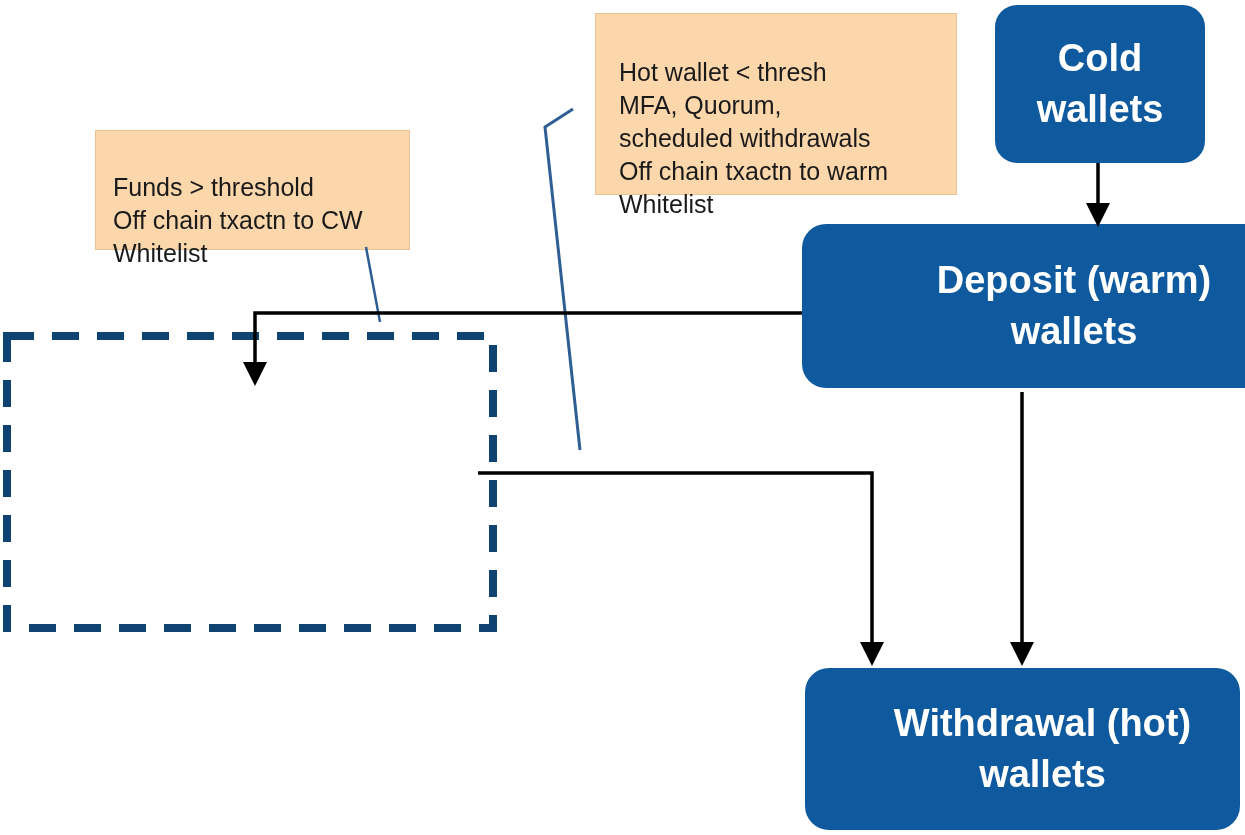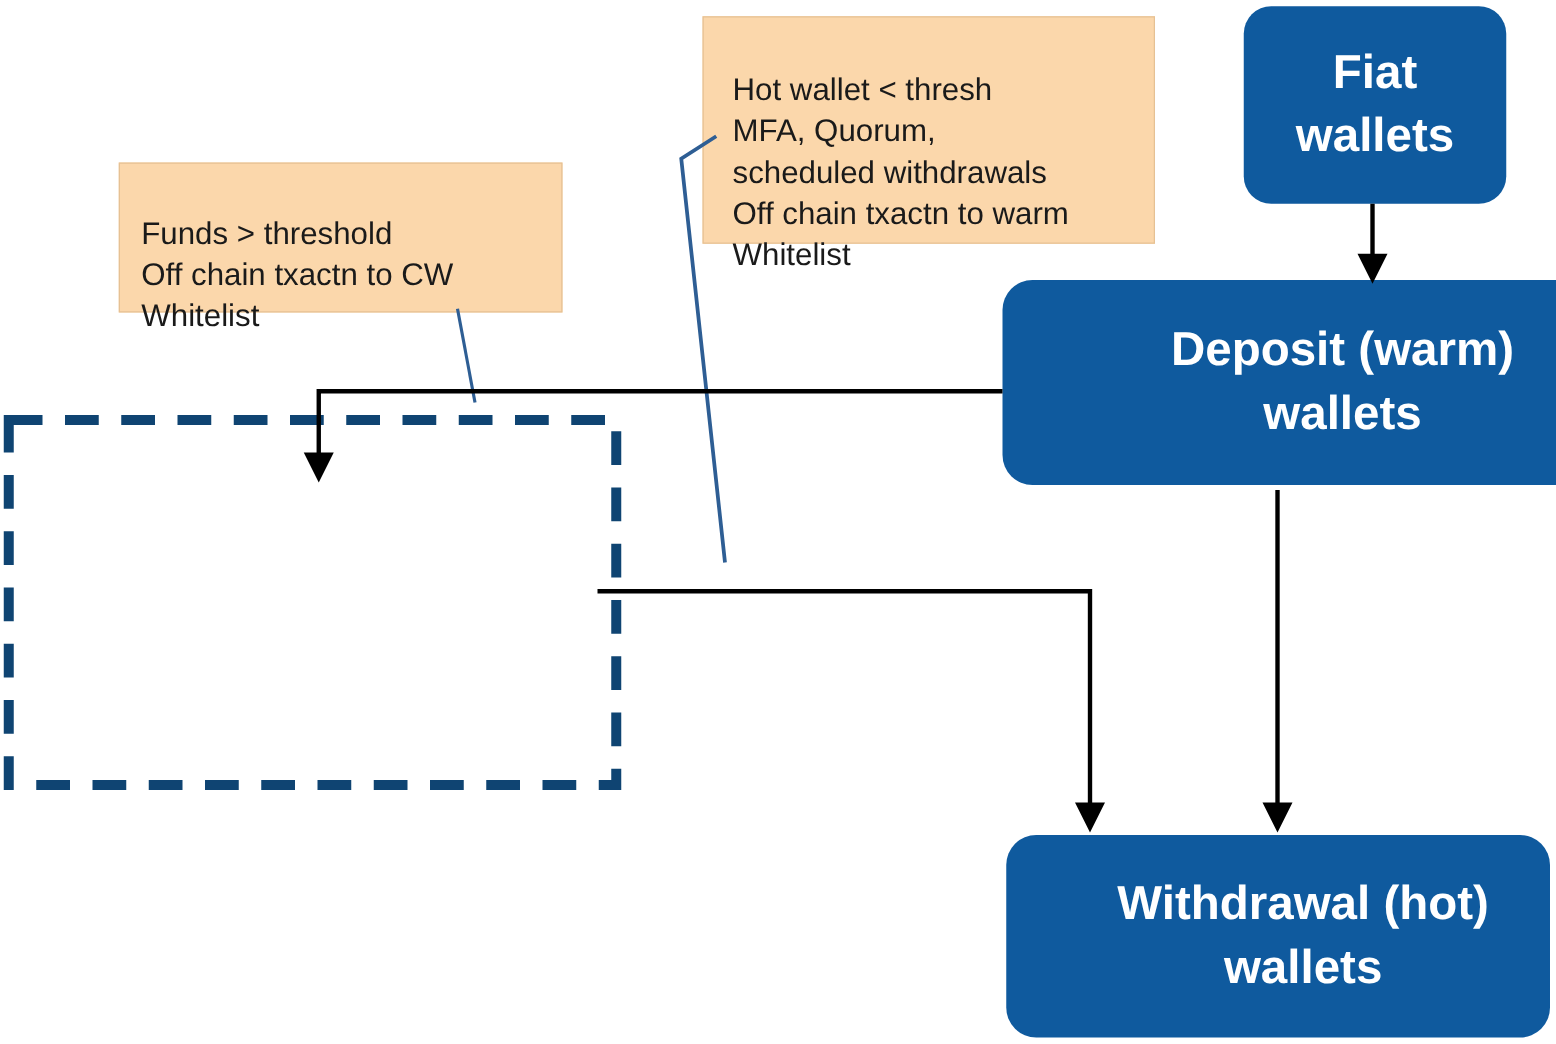--- a/index.html
+++ b/index.html
@@ -34,37 +34,37 @@
   .note {
     position: absolute;
     background: #FBD7AB;
     border: 1px solid #e6c194;
     color: #1a1a1a;
     font-size: 25px;
     line-height: 1.32;
     white-space: pre-line;
     box-sizing: border-box;
   }
-  #note-cold { left: 95px;  top: 130px; width: 355px; height: 120px; padding: 7px 10px 8px 17px; }
-  #note-hot  { left: 562px; top: 13px;  width: 362px; height: 182px; padding: 9px 10px 8px 23px; }
+  #note-cold { left: 95px;  top: 130px; width: 315px; height: 120px; padding: 7px 10px 8px 17px; }
+  #note-hot  { left: 595px; top: 13px;  width: 362px; height: 182px; padding: 9px 10px 8px 23px; }
 
   svg.overlay {
     position: absolute;
     left: 0; top: 0;
     width: 1245px; height: 835px;
     pointer-events: none;
   }
 </style>
 </head>
 <body>
 
 <div class="canvas">
 
   <div class="node" id="node-fiat">
-    <span>Fiat
+    <span>Cold
 wallets</span>
   </div>
 
   <div class="node" id="node-deposit">
     <span>Deposit (warm)
 wallets</span>
   </div>
 
 
   <div class="node" id="node-withdrawal">

